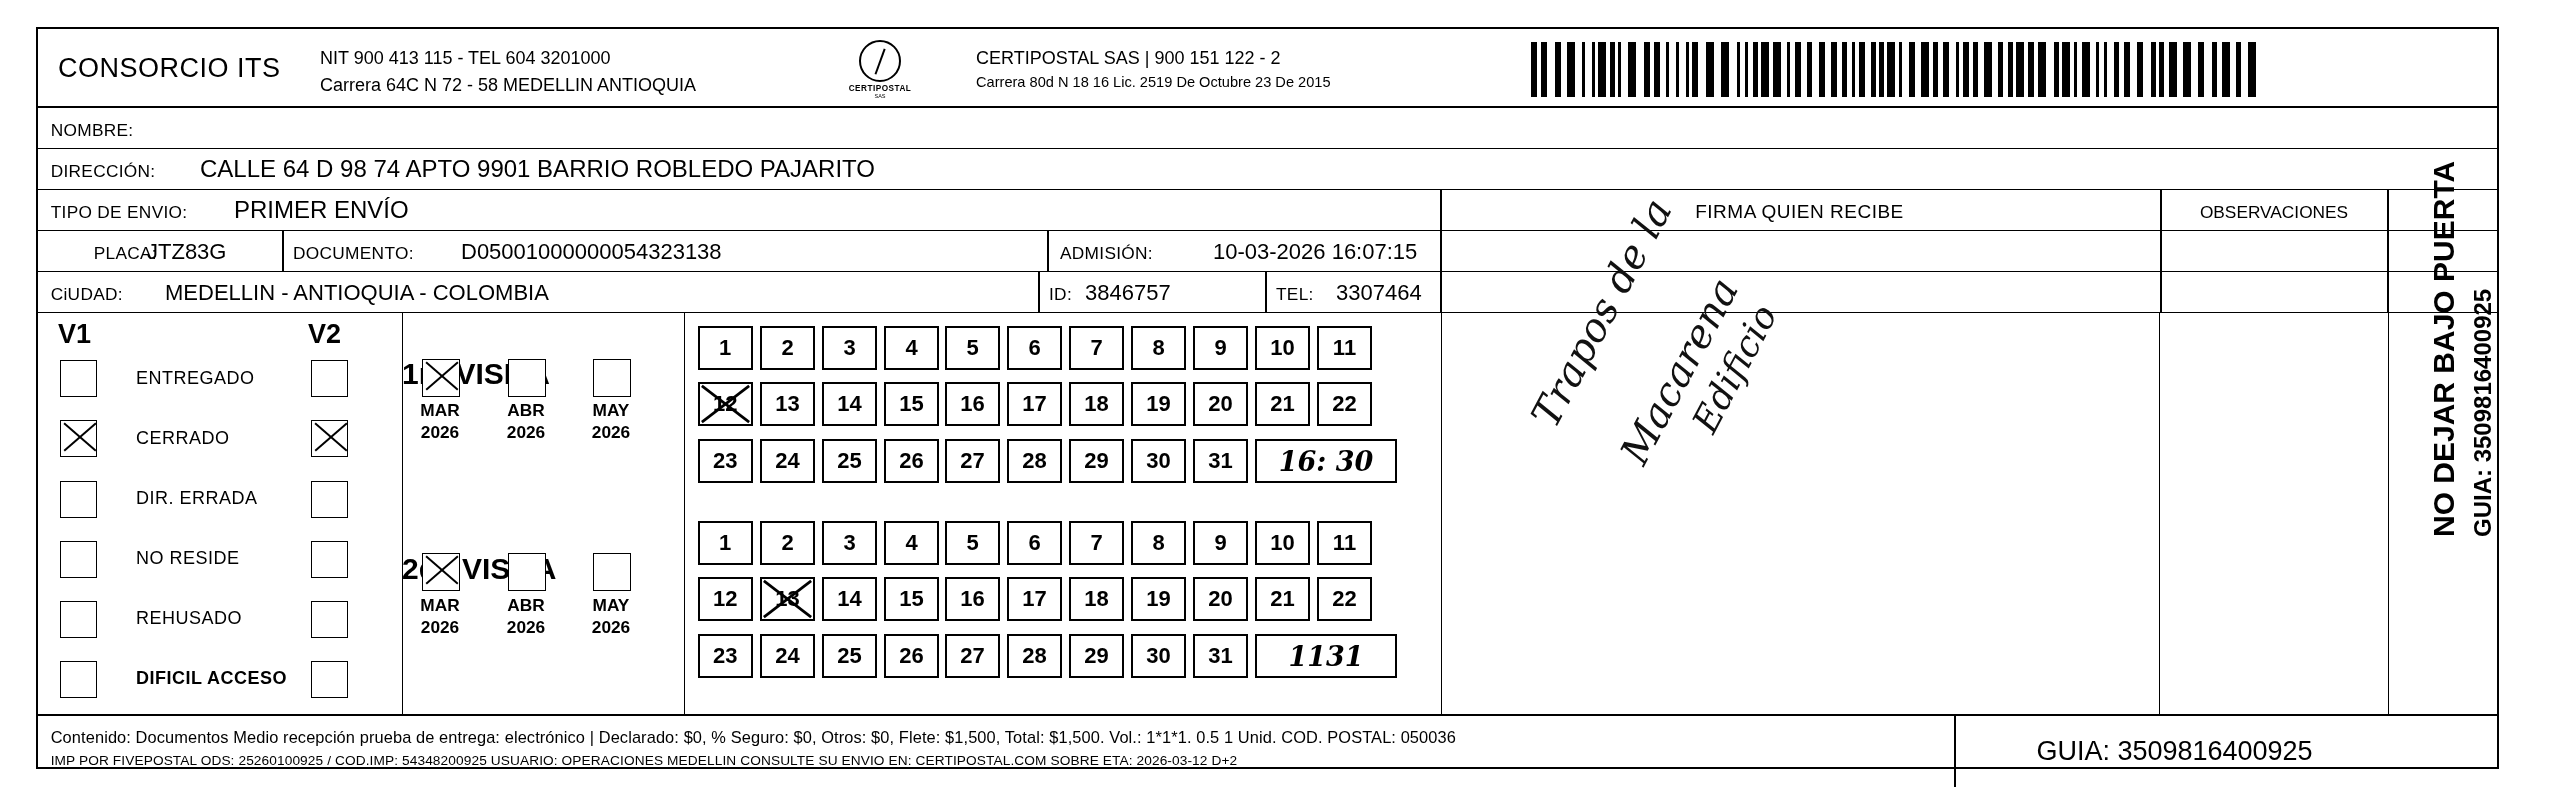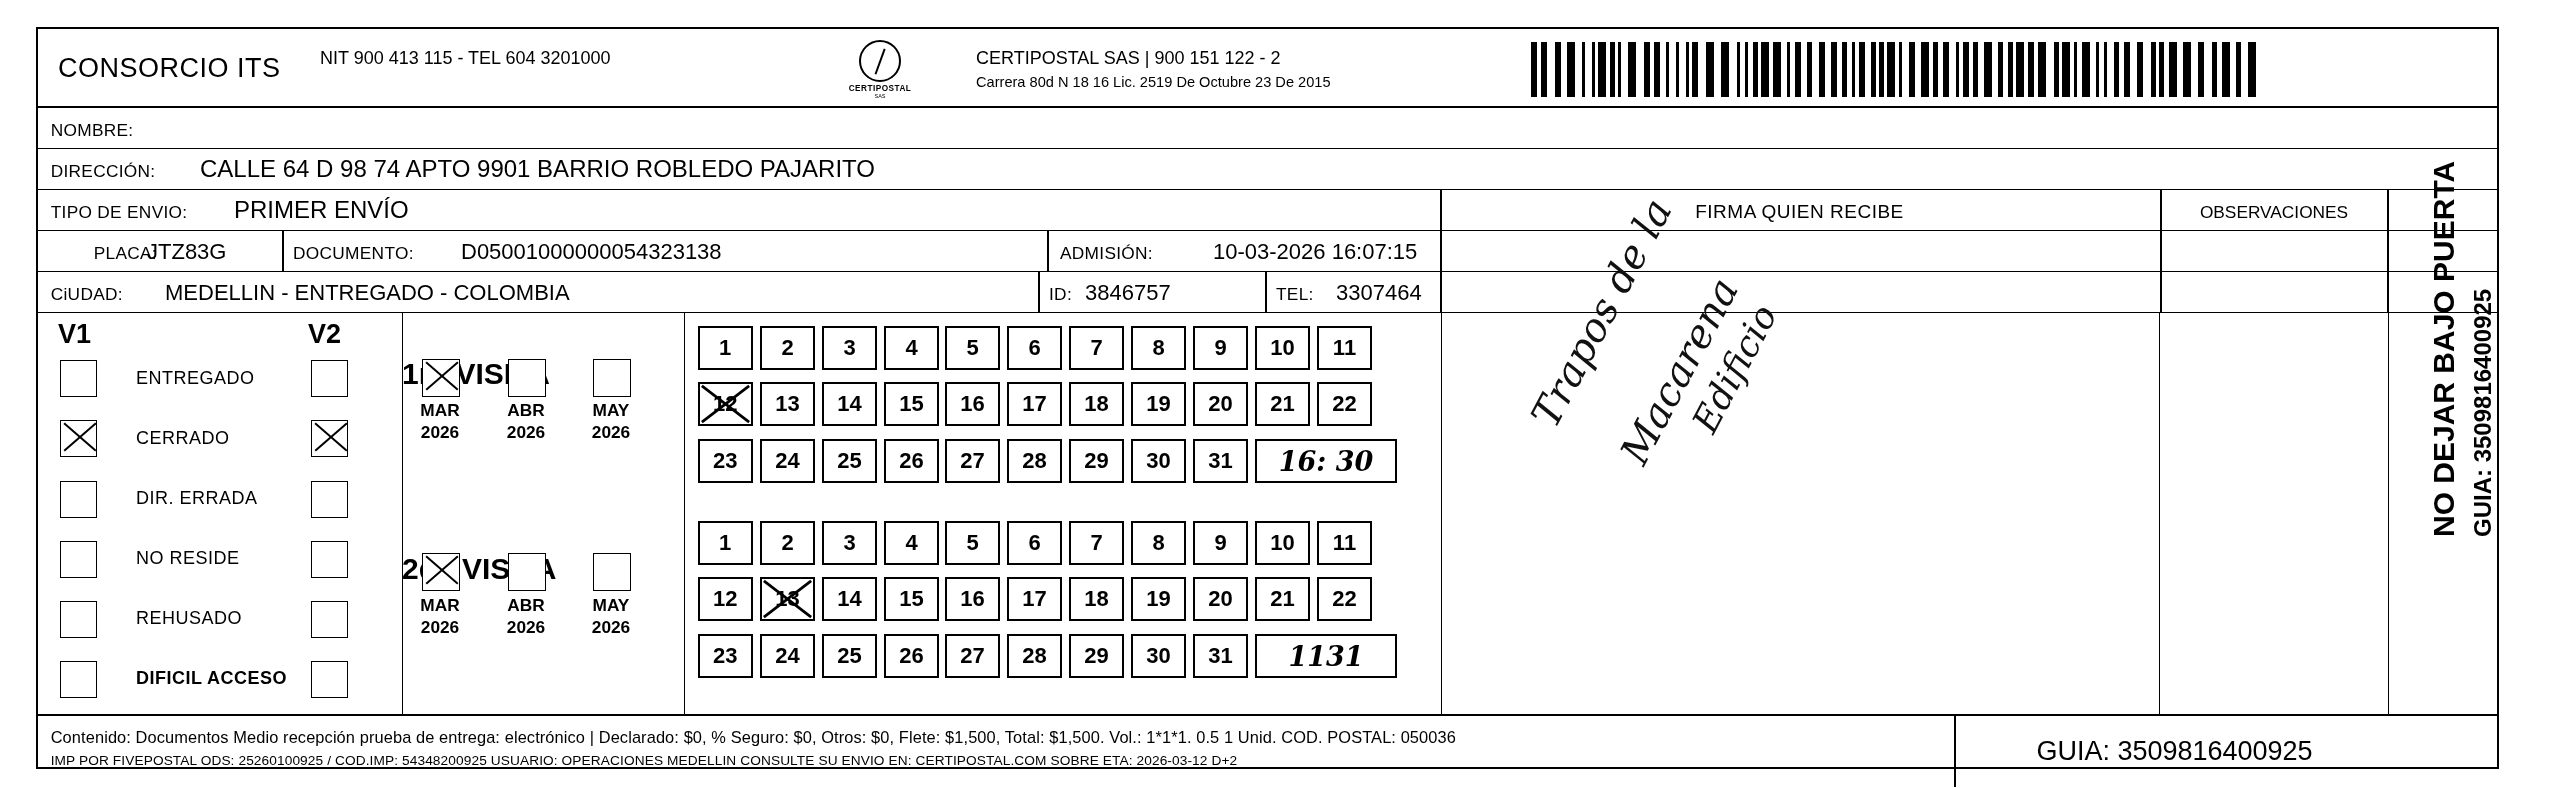--- a/index.html
+++ b/index.html
@@ -72,20 +72,21 @@
 </head>
 <body>
 
 <div class="sheet">
   <div class="label">
 
     <div class="hdr">
       <div class="hdr-company">CONSORCIO ITS</div>
       <div class="hdr-nit">
         <div>NIT 900 413 115 - TEL 604 3201000</div>
+        <div>Carrera 64C N 72 - 58 MEDELLIN ANTIOQUIA</div>
       </div>
       <div class="hdr-logo">
         <div class="ring"></div>
         <div class="ltxt">CERTIPOSTAL</div>
         <div class="ltxt2">SAS</div>
       </div>
       <div class="hdr-cert">
         <div>CERTIPOSTAL SAS | 900 151 122 - 2</div>
         <div class="l2">Carrera 80d N 18 16  Lic. 2519 De Octubre 23 De 2015</div>
       </div>
@@ -187,21 +188,21 @@
       <div class="vline" style="left:1009px;top:0;height:40px;"></div>
       <span class="k" style="left:1022px;">ADMISIÓN:</span>
       <span class="v sm" style="left:1175px;">10-03-2026 16:07:15</span>
       <div class="vline" style="left:1402px;top:0;height:40px;"></div>
       <div class="vline" style="left:2122px;top:0;height:40px;"></div>
       <div class="vline" style="left:2349px;top:0;height:40px;"></div>
     </div>
 
     <div class="row r-ciudad">
       <span class="k" style="left:12.7px;">CiUDAD:</span>
-      <span class="v sm" style="left:127px;">MEDELLIN - ENTREGADO - COLOMBIA</span>
+      <span class="v sm" style="left:127px;">MEDELLIN - ANTIOQUIA - COLOMBIA</span>
       <div class="vline" style="left:1000px;top:0;height:40px;"></div>
       <span class="k" style="left:1011px;">ID:</span>
       <span class="v sm" style="left:1047px;">3846757</span>
       <div class="vline" style="left:1227px;top:0;height:40px;"></div>
       <span class="k" style="left:1238px;">TEL:</span>
       <span class="v sm" style="left:1298px;">3307464</span>
       <div class="vline" style="left:1402px;top:0;height:40px;"></div>
       <div class="vline" style="left:2122px;top:0;height:40px;"></div>
       <div class="vline" style="left:2349px;top:0;height:40px;"></div>
     </div>

